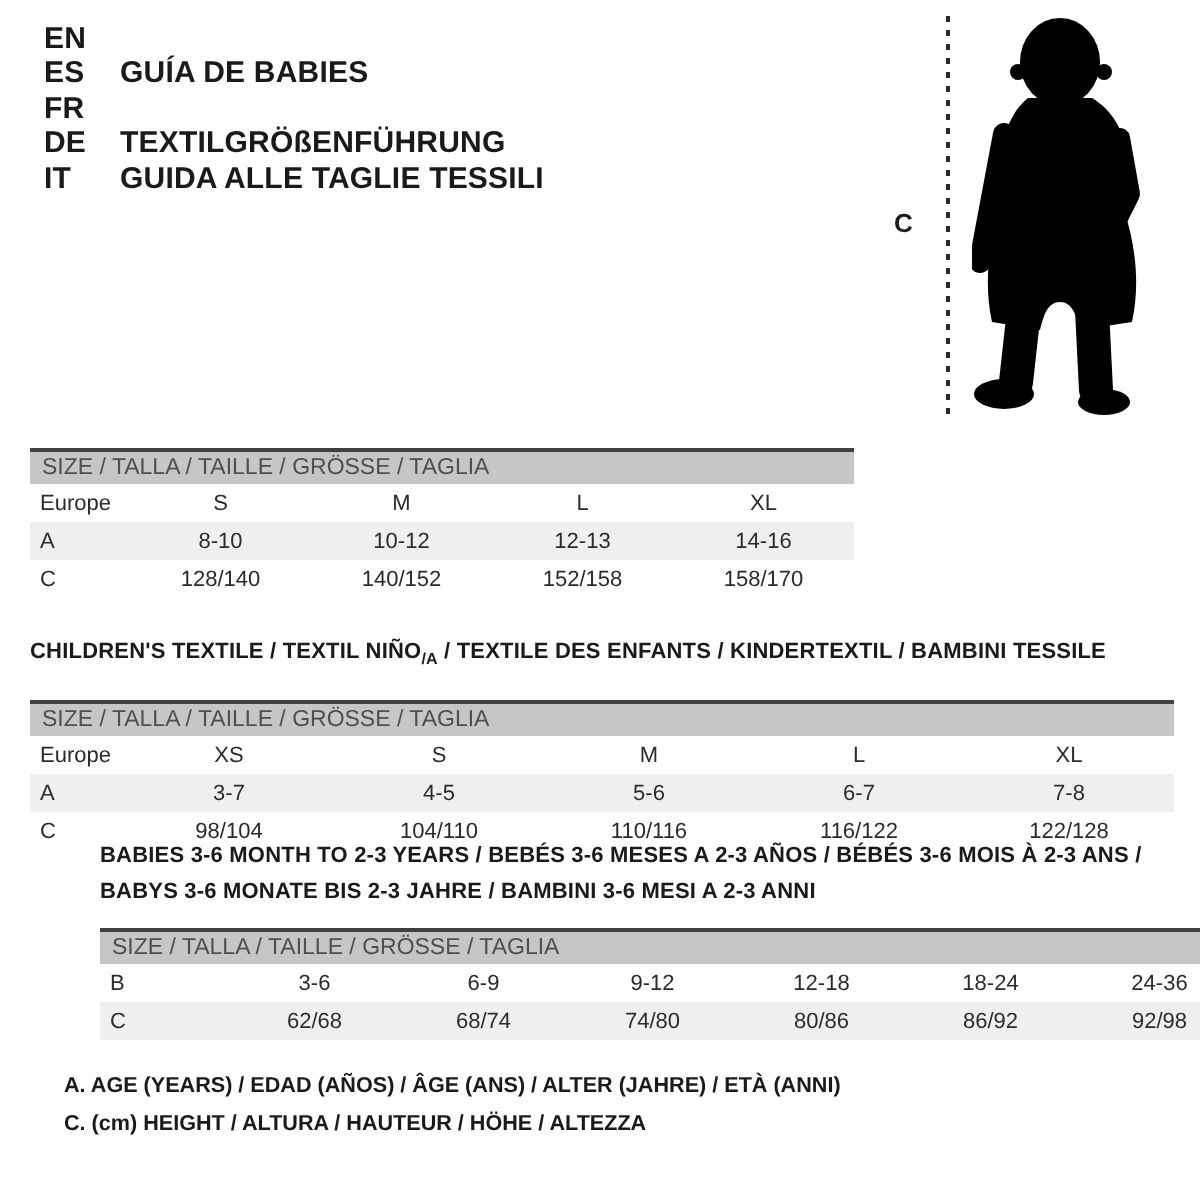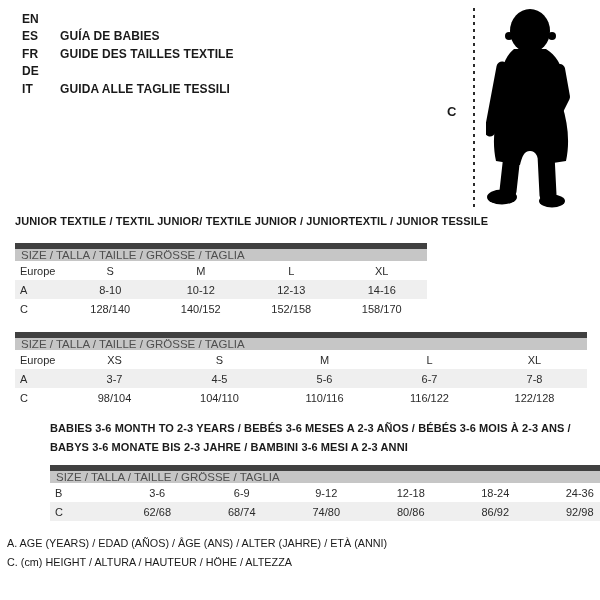--- a/index.html
+++ b/index.html
@@ -5,63 +5,63 @@
   html,body{margin:0;padding:0;}
   body{
     width:600px;height:600px;position:relative;overflow:hidden;
     background:#ffffff;
     font-family:"Liberation Sans","DejaVu Sans",sans-serif;
     color:#1a1a1a;
     -webkit-font-smoothing:antialiased;
   }
   
   .lang-block{position:absolute;left:22px;top:11px;}
-  .lang-row{display:flex;line-height:17.4px;font-size:12px;font-weight:bold;letter-spacing:.1px;}
+  .lang-row{display:flex;line-height:17.4px;font-size:15px;font-weight:bold;letter-spacing:.1px;}
   .lang-code{width:38px;}
   
   .height-line{position:absolute;left:473px;top:8px;width:2px;height:200px;
     background:repeating-linear-gradient(to bottom,#2b2b2b 0 3px,transparent 3px 7px);}
   .height-label{position:absolute;left:447px;top:104px;font-size:13px;font-weight:bold;}
   .baby-svg{position:absolute;left:486px;top:5px;}
   
   .section{position:absolute;left:15px;}
   .sec-title{font-size:11px;font-weight:bold;line-height:15px;letter-spacing:.1px;white-space:nowrap;}
   .sec-title sub{font-size:8px;}
   .size-bar{height:18px;background:#c6c6c6;color:#4f4f4f;font-size:11.5px;
     display:flex;align-items:center;padding-left:6px;box-sizing:border-box;
-    border-top:6px solid #404040;}
+    border-top:2px solid #404040;}
   .trow{display:flex;height:19px;align-items:center;font-size:11px;color:#2b2b2b;}
   .trow:nth-of-type(even){background:#efefef;}
   .trow .lbl{padding-left:5px;box-sizing:border-box;}
   .trow .cell{flex:1;text-align:center;}
   .w412{width:412px;}
   .w572{width:572px;}
   .lbl50{width:50px;}
   .lbl47{width:47px;}
   .lbl65{width:65px;}
   
-  .footnotes{position:absolute;left:7px;top:534px;font-size:10.8px;font-weight:normal;line-height:19.2px;white-space:nowrap;}
+  .footnotes{position:absolute;left:32px;top:534px;font-size:10.8px;font-weight:bold;line-height:19.2px;white-space:nowrap;}
 </style>
 </head>
 <body>
 
 <div class="lang-block">
   <div class="lang-row">
     <span class="lang-code">EN</span>
   </div>
   <div class="lang-row">
     <span class="lang-code">ES</span>
     <span>GUÍA DE BABIES</span>
   </div>
   <div class="lang-row">
     <span class="lang-code">FR</span>
-    <span>GUIDE DES TAILLES TEXTILE</span>
   </div>
   <div class="lang-row">
     <span class="lang-code">DE</span>
+    <span>TEXTILGRÖßENFÜHRUNG</span>
   </div>
   <div class="lang-row">
     <span class="lang-code">IT</span>
     <span>GUIDA ALLE TAGLIE TESSILI</span>
   </div>
 </div>
 
 <span class="height-label">C</span>
 <div class="height-line"></div>
 <svg class="baby-svg" width="90" height="203" viewBox="0 0 90 203" fill="#000" stroke="none">
@@ -72,21 +72,20 @@
   <line x1="16" y1="62" x2="4" y2="126" stroke="#000" stroke-width="11" stroke-linecap="round"></line>
   <polyline points="74,64 79,92 67,116" fill="none" stroke="#000" stroke-width="10" stroke-linecap="round" stroke-linejoin="round"></polyline>
   <path d="M14,100 C8,118 6,138 10,156 L34,160 C36,152 38,146 44,146 C50,146 52,152 54,160 L80,156 C84,138 82,118 76,100 Z"></path>
   <line x1="26" y1="150" x2="22" y2="186" stroke="#000" stroke-width="17" stroke-linecap="round"></line>
   <line x1="60" y1="150" x2="62" y2="190" stroke="#000" stroke-width="17" stroke-linecap="round"></line>
   <ellipse cx="16" cy="192" rx="15" ry="7.5"></ellipse>
   <ellipse cx="66" cy="196" rx="13" ry="6.5"></ellipse>
 </svg>
 
 <div class="section" style="top:214px;">
-  <div class="sec-title"><span>JUNIOR TEXTILE / TEXTIL JUNIOR/ TEXTILE JUNIOR / JUNIORTEXTIL / JUNIOR TESSILE</span><sub></sub><span></span></div>
   <div class="size-bar w412" style="margin-top:10px;">SIZE / TALLA / TAILLE / GRÖSSE / TAGLIA</div>
   <div>
     <div class="trow w412">
       <span class="lbl lbl50">Europe</span>
       <span class="cell">S</span>
       <span class="cell">M</span>
       <span class="cell">L</span>
       <span class="cell">XL</span>
     </div>
     <div class="trow w412">
@@ -100,20 +99,21 @@
       <span class="lbl lbl50">C</span>
       <span class="cell">128/140</span>
       <span class="cell">140/152</span>
       <span class="cell">152/158</span>
       <span class="cell">158/170</span>
     </div>
   </div>
 </div>
 
 <div class="section" style="top:319px;">
+  <div class="sec-title"><span>CHILDREN'S TEXTILE / TEXTIL NIÑO</span><sub>/A</sub><span> / TEXTILE DES ENFANTS / KINDERTEXTIL / BAMBINI TESSILE</span></div>
   <div class="size-bar w572" style="margin-top:13px;">SIZE / TALLA / TAILLE / GRÖSSE / TAGLIA</div>
   <div>
     <div class="trow w572">
       <span class="lbl lbl47">Europe</span>
       <span class="cell">XS</span>
       <span class="cell">S</span>
       <span class="cell">M</span>
       <span class="cell">L</span>
       <span class="cell">XL</span>
     </div>

